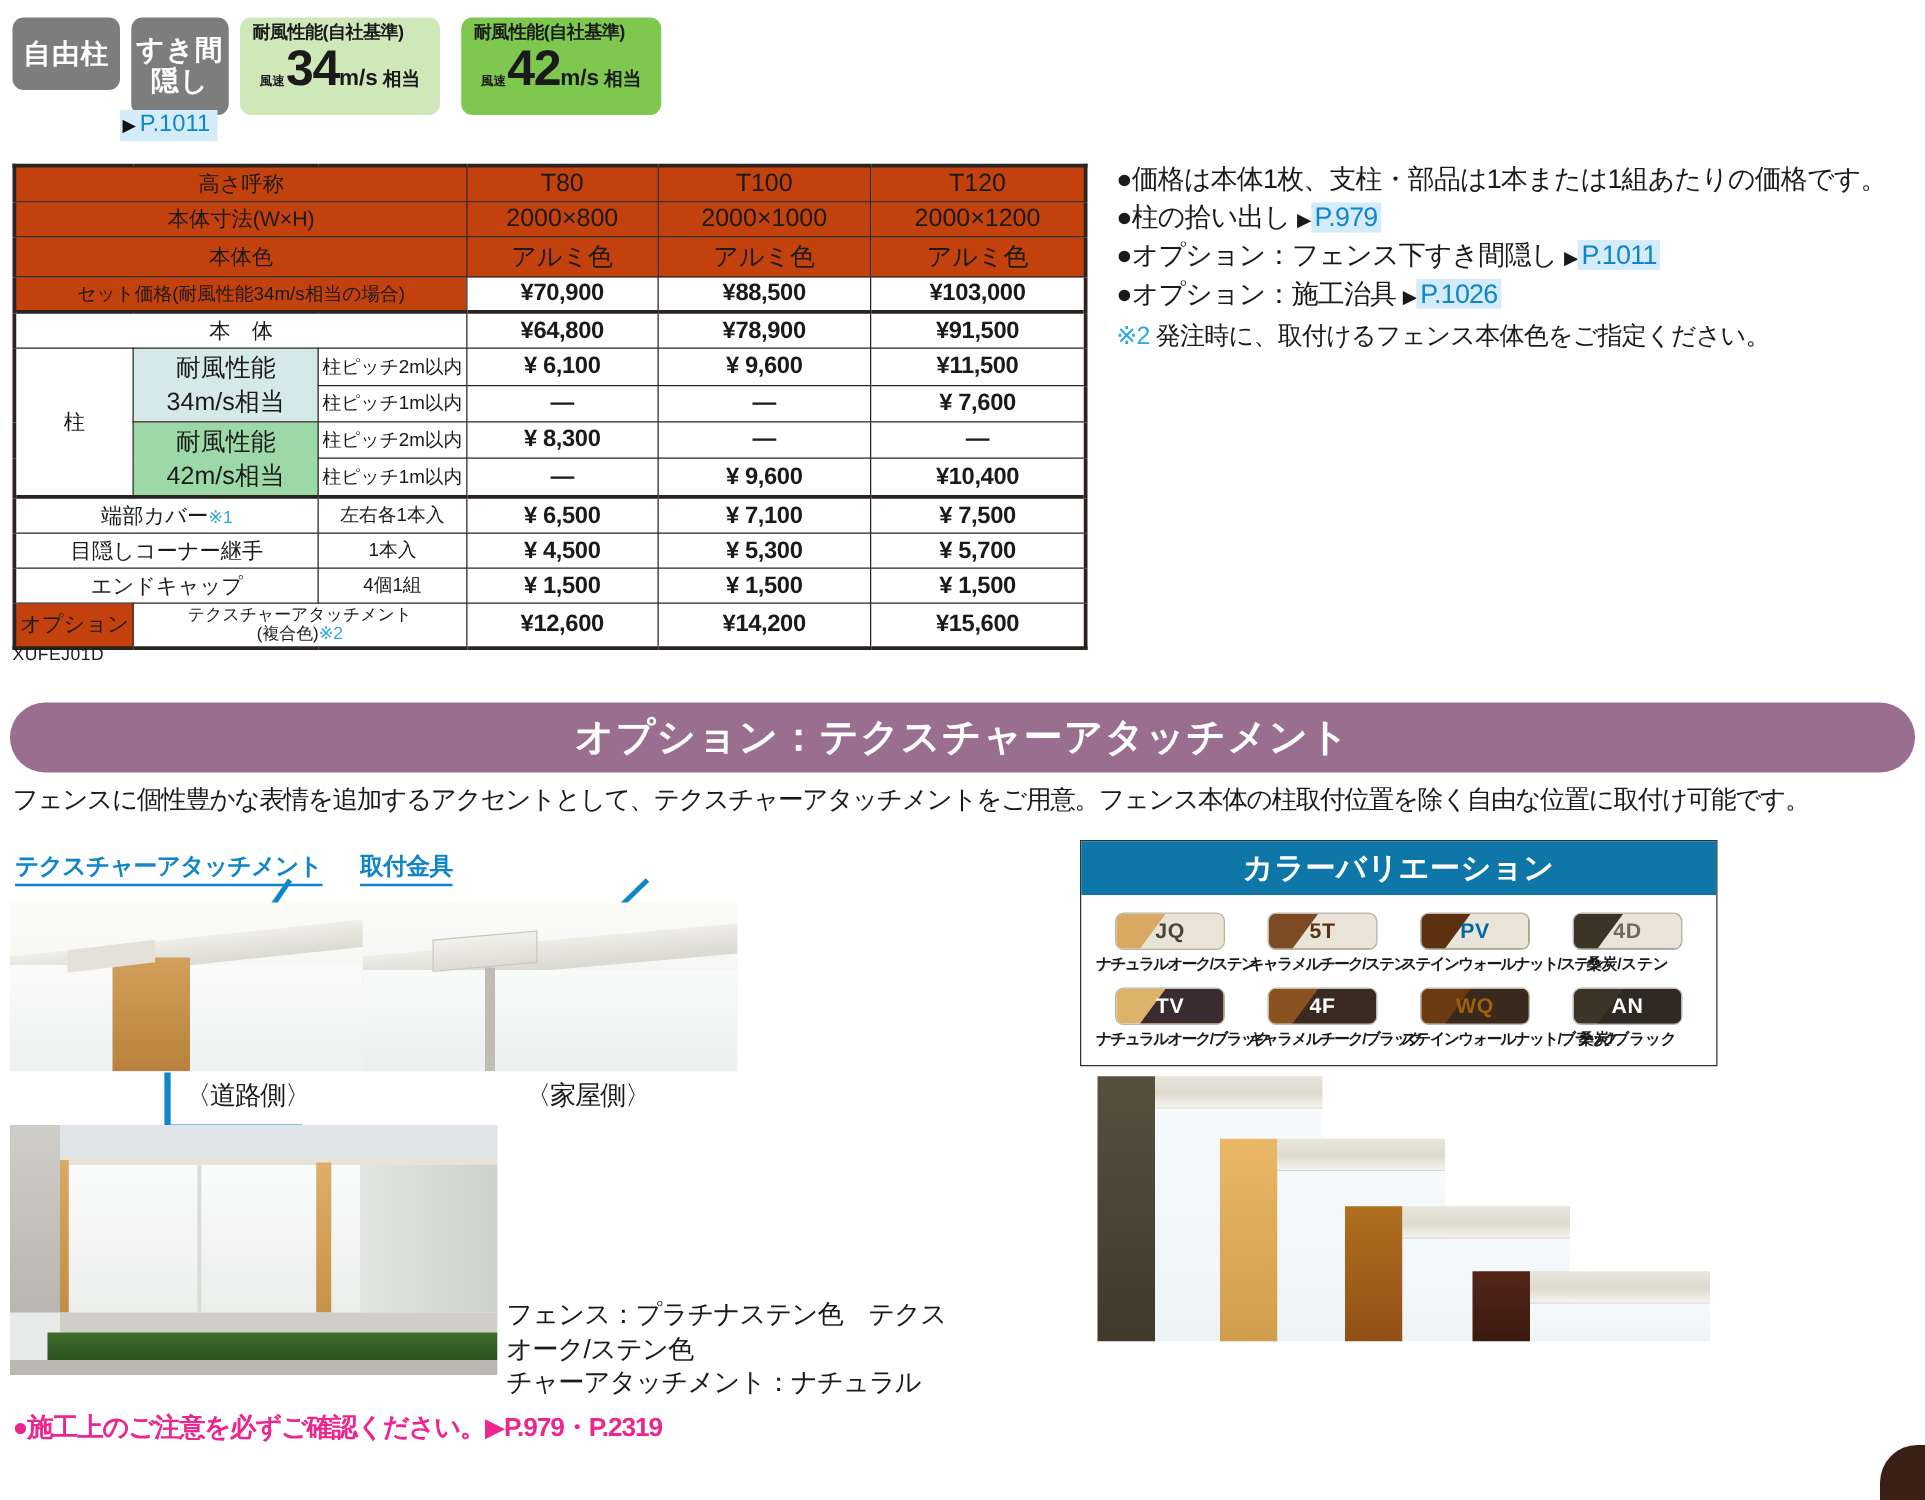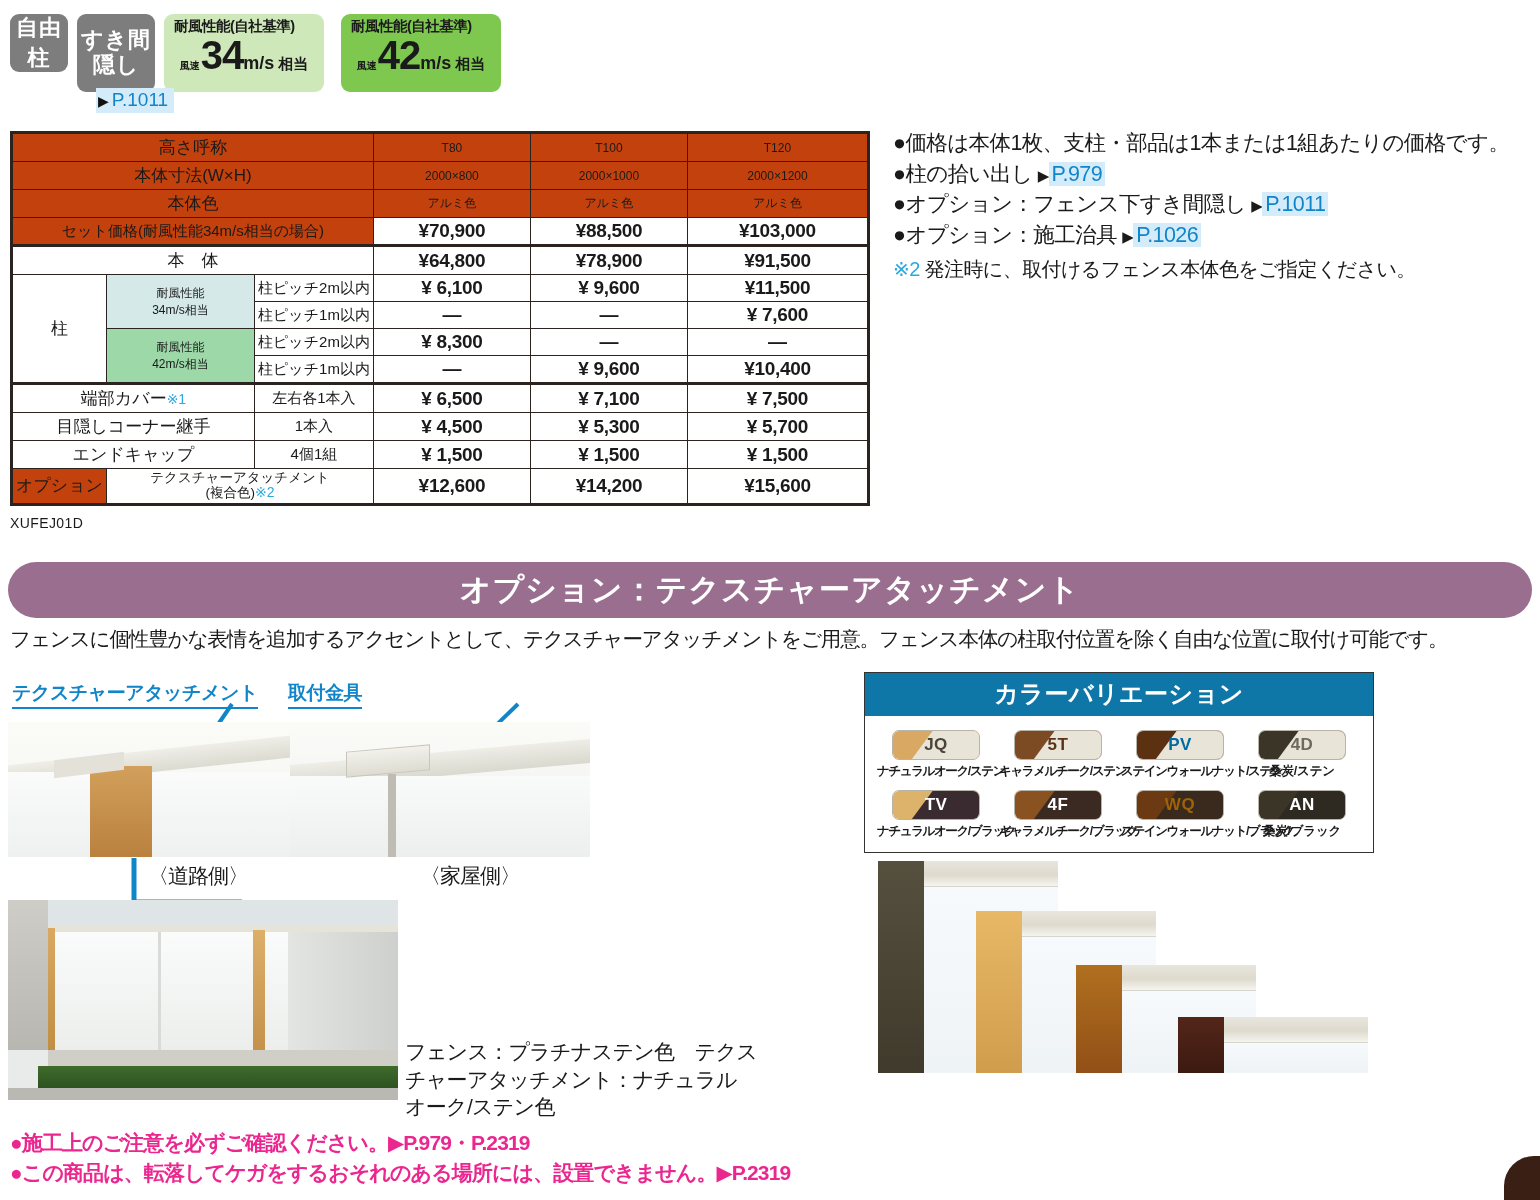--- a/index.html
+++ b/index.html
@@ -11,42 +11,42 @@
     color:#1a1a1a; overflow:hidden;
   }
 
   
   #badge-row { position:absolute; left:10px; top:14px; display:flex; align-items:flex-start; gap:9px; }
   .gray-badge {
     background:#7d7d7d; color:#fff; border-radius:9px;
     display:flex; align-items:center; justify-content:center;
     text-align:center; font-weight:bold; letter-spacing:1px;
   }
-  .gb1 { width:58px; height:58px; font-size:22px; }
+  .gb1 { width:86px; height:58px; font-size:22px; }
   .gb2 { width:78px; height:78px; font-size:22px; line-height:1.12; }
   .pref-link {
     position:absolute; left:96px; top:88px; font-size:19px; color:#1185c9;
     background:#d4ecfa; padding:1px 6px 2px 2px; white-space:nowrap;
   }
   .pref-link .tri { color:#111; font-size:14px; margin-right:3px; }
 
   .wind-badge { border-radius:9px; padding:5px 10px 4px 10px; width:160px; height:78px; }
   .wb-a { background:#cfe8b9; }
   .wb-b { background:#7ec850; margin-left:8px; }
   .wb-top { font-size:14.5px; font-weight:bold; letter-spacing:-0.5px; line-height:1.1; }
   .wb-bot { display:flex; align-items:baseline; justify-content:center; margin-top:1px; }
   .wb-pre { font-size:10px; font-weight:bold; margin-right:1px; }
   .wb-num { font-size:40px; font-weight:bold; line-height:0.95; letter-spacing:-1px; }
   .wb-unit { font-size:18px; font-weight:bold; }
   .wb-suf { font-size:15px; font-weight:bold; margin-left:4px; }
 
   
   #price-table { position:absolute; left:10px; top:131px; width:860px; border-collapse:collapse; }
   #price-table td {
-    border:1px solid #2b2320; font-size:12px; text-align:center;
+    border:1px solid #2b2320; font-size:20px; text-align:center;
     padding:2px 3px; height:26px; background:#fff; white-space:nowrap;
   }
   #price-table td.hd { background:#c2410c; font-weight:normal; }
   #price-table td.price { font-weight:bold; font-size:19px; letter-spacing:-0.3px; }
   #price-table td.lab { font-size:17px; }
   #price-table td.sm { font-size:15px; }
   #price-table td.xs { font-size:13.5px; line-height:1.06; }
   .cyanbg { background:#d4e9e8 !important; }
   .greenbg { background:#9dd9a8 !important; }
   .thickT { border-top:3px solid #2b2320 !important; }
@@ -354,22 +354,22 @@
   <div style="position:absolute;left:245px;top:30px;width:12px;height:120px;background:linear-gradient(180deg,#ddaf68,#c4924a);"></div>
   <div style="position:absolute;left:150px;top:32px;width:3px;height:118px;background:#d9dbd6;"></div>
   <div style="position:absolute;left:280px;top:32px;width:110px;height:118px;background:linear-gradient(90deg,#e3e5e3,#cdd0cd);"></div>
   <div style="position:absolute;left:40px;top:150px;width:350px;height:16px;background:#cfcec7;"></div>
   <div style="position:absolute;left:30px;top:166px;width:360px;height:22px;background:linear-gradient(180deg,#3f6b2c,#2d5220);"></div>
   <div style="position:absolute;left:0;top:188px;width:100%;height:12px;background:#b9b8b2;"></div>
 </div>
 
 <div id="fence-caption">
   <div>フェンス：プラチナステン色　テクス</div>
+  <div>オーク/ステン色</div>
   <div>チャーアタッチメント：ナチュラル</div>
-  <div>オーク/ステン色</div>
 </div>
 
 <div id="color-panel">
   <div id="cp-head">カラーバリエーション</div>
   <div id="cp-body">
     <div class="cp-row">
       <div class="cp-item">
         <div class="cp-chip">
           <div class="half-l" style="background:#d9a863"></div>
           <div class="half-r" style="background:#e8e5d8"></div>
@@ -458,16 +458,15 @@
   </div>
   <div class="sample" style="left:308px; top:162px; width:190px; height:56px;">
     <div class="wood" style="height:56px; background:linear-gradient(180deg,#54261a,#3c1a10);"></div>
     <div class="rail"></div>
     <div class="panel-body"></div>
   </div>
 </div>
 
 <div id="warnings">
   <div class="warn">●施工上のご注意を必ずご確認ください。▶P.979・P.2319</div>
-  <div class="warn">●この商品は、転落してケガをするおそれのある場所には、設置できません。▶P.2319</div>
 </div>
 
 <div id="page-corner"></div>
 
 </body></html>

